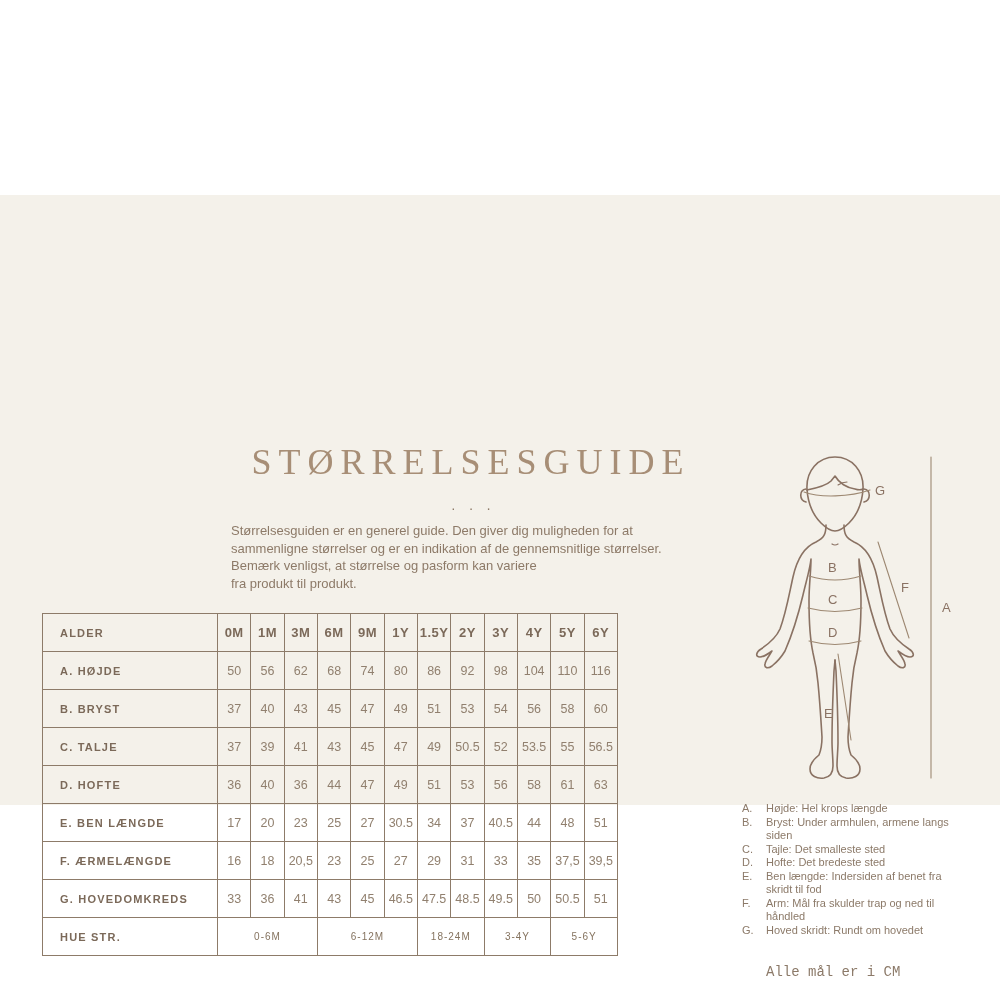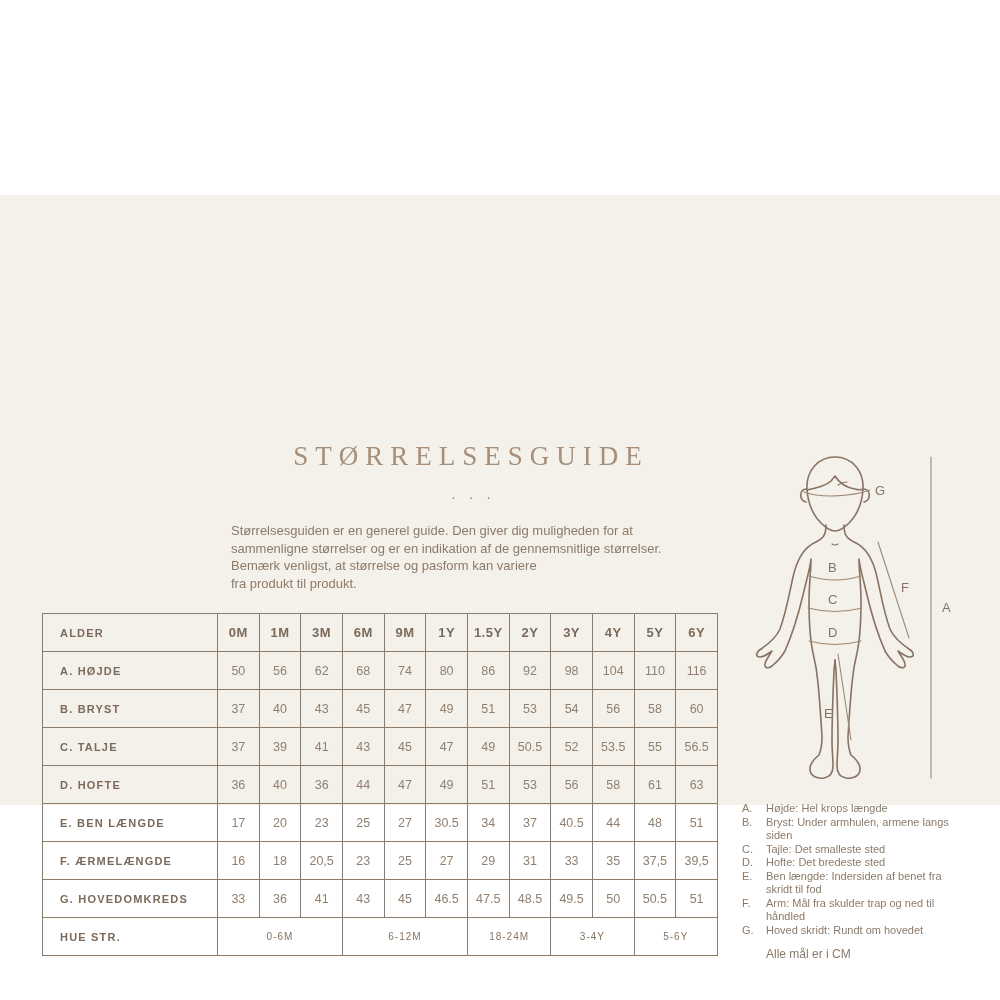--- a/index.html
+++ b/index.html
@@ -8,49 +8,49 @@
     font-family:"Liberation Sans", sans-serif;overflow:hidden;
   }
   .card{
     position:absolute;left:0;top:195px;width:1000px;height:610px;
     background:#f4f1ea;
   }
   
   .head-block{position:absolute;left:231px;top:246px;width:480px;text-align:center;}
   .main-title{
     font-family:"Liberation Serif", serif;font-weight:400;
-    font-size:27px;letter-spacing:7px;color:#a78e76;white-space:nowrap;
+    font-size:36px;letter-spacing:7px;color:#a78e76;white-space:nowrap;
   }
   .dots{margin-top:17px;font-size:14px;letter-spacing:13px;color:#8d7a68;text-indent:13px;}
   .intro{position:absolute;left:231px;top:327px;width:480px;text-align:left;}
   .intro div{font-size:13px;line-height:17.5px;color:#8d7a68;white-space:nowrap;}
   
   table.size-table{
-    position:absolute;left:42px;top:418px;width:676px;
+    position:absolute;left:42px;top:418px;width:576px;
     border-collapse:collapse;table-layout:fixed;
   }
   table.size-table td,table.size-table th{
     border:1.2px solid #8d7b69;height:37px;padding:0;
     color:#91806f;font-size:12.5px;text-align:center;font-weight:400;
   }
   table.size-table .lbl{
     text-align:left;padding-left:17px;font-size:11px;font-weight:700;
     letter-spacing:1.2px;color:#7b6959;
   }
   table.size-table th.colhead{
     font-size:13px;font-weight:700;letter-spacing:0.5px;color:#7b6959;
   }
   table.size-table td.group{font-size:10px;letter-spacing:1px;color:#85735f;}
   
   .figure-wrap{position:absolute;left:735px;top:250px;width:230px;height:350px;}
   
   .legend{position:absolute;left:742px;top:607px;width:224px;}
   .legend-item{display:grid;grid-template-columns:24px 1fr;}
   .legend-item span{font-size:11px;line-height:13.5px;color:#8c7a69;}
-  .legend-note{margin-top:10px;margin-left:24px;font-size:12px;color:#8c7a69;}
+  .legend-note{margin-top:27px;margin-left:24px;font-size:14px;color:#8c7a69;font-family:Liberation Mono, monospace;}
 </style>
 </head>
 <body>
 
 <div class="card">
 
   <div class="head-block">
     <div class="main-title">STØRRELSESGUIDE</div>
     <div class="dots">···</div>
   </div>

